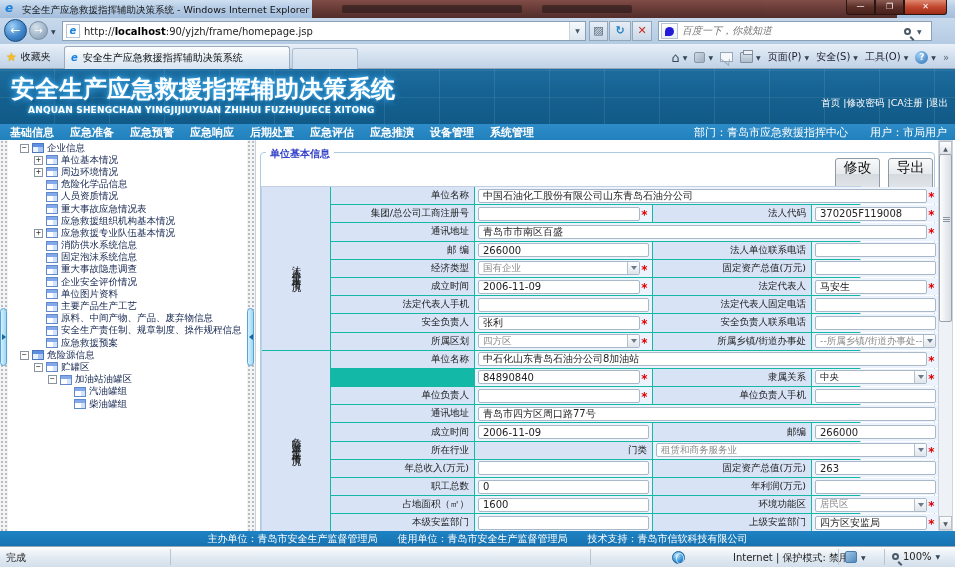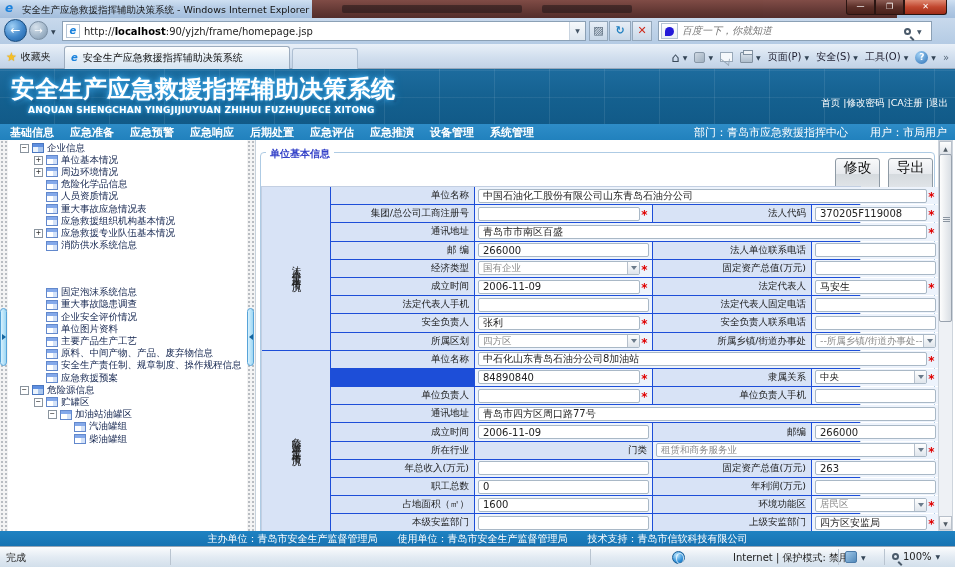--- a/index.html
+++ b/index.html
@@ -106,21 +106,21 @@
 
 
 #mainpanel {flex:1;height:391px;background:#fff;position:relative;border-left:1px solid #c8d2dc;}
 #fieldset {position:absolute;left:4px;top:12px;right:20px;bottom:-6px;border:1px solid #aecbe4;border-radius:4px;}
 #panel-title {position:absolute;left:10px;top:7px;background:#fff;padding:0 4px;font-size:10px;font-weight:bold;color:#3341c8;}
 #btnrow {position:absolute;right:22px;top:18px;display:flex;gap:8px;}
 .wbtn {width:45px;height:35px;font-size:14px;color:#111;text-align:center;line-height:16px;
  border:1px solid #8e9aa5;border-radius:3px;background:linear-gradient(180deg,#f8f9fa 0%,#e7eaee 45%,#d5dade 46%,#e4e8ec 100%);}
 #formgrid {position:absolute;left:5px;top:46px;display:grid;
  grid-template-columns:68px 143px 177px 158px 127px;grid-auto-rows:17.2px;gap:1px;
- background:#1d4ed8;border:1px solid #c3cfe2;width:600px;}
+ background:#14b8a6;border:1px solid #c3cfe2;width:600px;}
 .vlabel {grid-column:1;background:#d8e3f6;display:flex;align-items:center;justify-content:center;
  writing-mode:vertical-lr;text-orientation:upright;font-size:9.5px;color:#1a1a1a;letter-spacing:2.5px;}
 .flabel {background:#d8e3f6;font-size:9.5px;color:#1a1a1a;display:flex;align-items:center;justify-content:flex-end;padding-right:5px;white-space:nowrap;}
 .fcell {background:#edf3fc;display:flex;align-items:center;padding:0 3px;}
 .fbox {flex:1;height:14px;background:#fff;border:1px solid #a9b8c6;border-radius:2px;font-size:10px;color:#222;display:flex;align-items:center;padding:0 4px;white-space:nowrap;overflow:hidden;}
 .fsel {flex:1;height:14px;background:#fff;border:1px solid #a9b8c6;border-radius:2px;font-size:9.5px;color:#222;display:flex;align-items:center;padding-left:4px;white-space:nowrap;overflow:hidden;}
 .fsel.dis {color:#8a8a8a;}
 .fsel .sarr {margin-left:auto;width:12px;align-self:stretch;background:linear-gradient(180deg,#fefefe,#dfe5ec);border-left:1px solid #b6c0cc;display:flex;align-items:center;justify-content:center;flex:none;}
 .fsel .sarr i {width:0;height:0;border-left:3px solid transparent;border-right:3px solid transparent;border-top:4px solid #6a7a8a;}
 .req {color:#e00000;font-size:12px;font-weight:bold;width:9px;text-align:center;flex:none;line-height:9px;padding-top:4px;}
@@ -300,21 +300,21 @@
         <div class="trow" style="padding-left: 26px;">
           <span class="pm">+</span>
           <span class="ticon"></span>
           <span>应急救援专业队伍基本情况</span>
         </div>
         <div class="trow" style="padding-left: 26px;">
           <span class="pmspace"></span>
           <span class="ticon"></span>
           <span>消防供水系统信息</span>
         </div>
-        <div class="trow" style="padding-left: 26px; margin-top: 35px;">
+        <div class="trow" style="padding-left: 26px;">
           <span class="pmspace"></span>
           <span class="ticon"></span>
           <span>固定泡沫系统信息</span>
         </div>
         <div class="trow" style="padding-left: 26px;">
           <span class="pmspace"></span>
           <span class="ticon"></span>
           <span>重大事故隐患调查</span>
         </div>
         <div class="trow" style="padding-left: 26px;">

